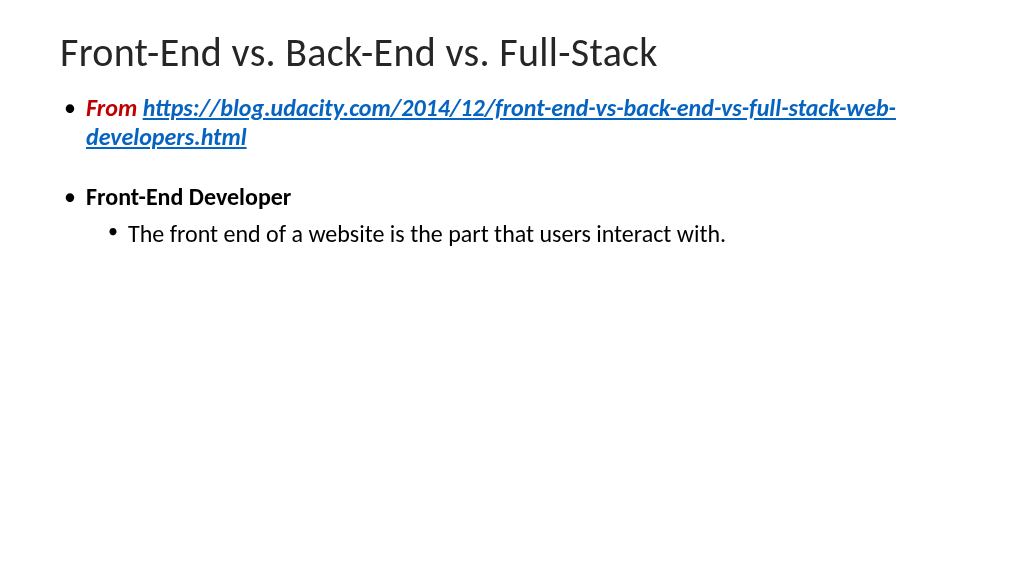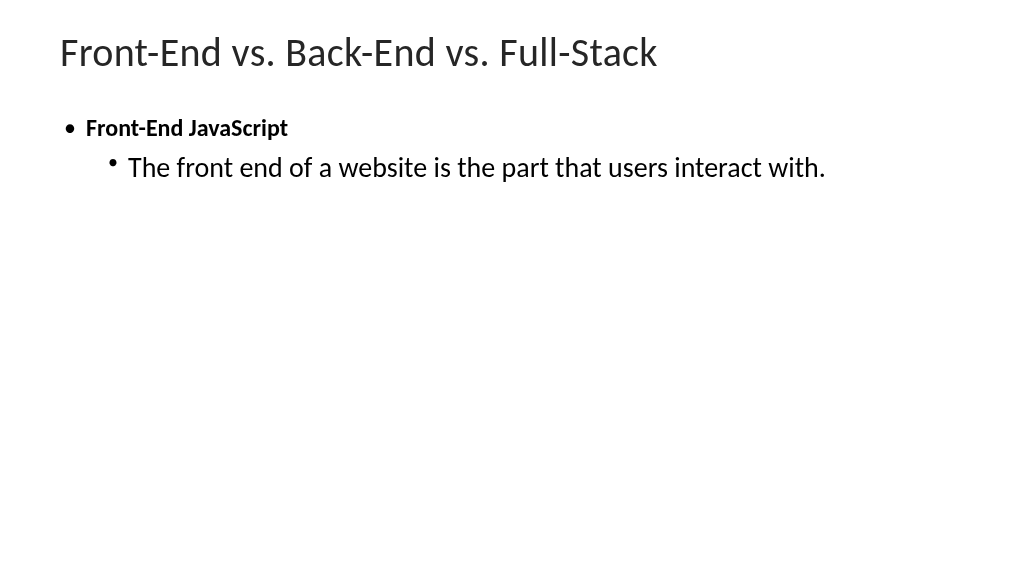--- a/index.html
+++ b/index.html
@@ -15,21 +15,21 @@
   .slide {
     box-sizing: border-box;
     width: 1024px;
     height: 576px;
     padding: 28px 60px 40px 60px;
   }
   .title {
     font-size: 40px;
     font-weight: 400;
     color: #262626;
-    margin: 0 0 36px 0;
+    margin: 0 0 16px 0;
     letter-spacing: 0.3px;
   }
   ul.lvl1 {
     list-style: none;
     padding: 0;
     margin: 0 0 0 2px;
   }
   ul.lvl1 > li {
     position: relative;
     padding-left: 24px;
@@ -46,21 +46,21 @@
     font-size: 24px;
   }
   ul.lvl2 {
     list-style: none;
     padding: 0;
     margin: 8px 0 0 22px;
   }
   ul.lvl2 > li {
     position: relative;
     padding-left: 20px;
-    font-size: 28px;
+    font-size: 24px;
     line-height: 1.28;
     margin-bottom: 6px;
     font-weight: 400;
   }
   ul.lvl2 > li::before {
     content: "•";
     position: absolute;
     left: 0;
     top: 0;
     color: #000;
@@ -85,23 +85,28 @@
 </style>
 </head>
 <body>
 
 <div class="slide">
 
   <h1 class="title">Front-End vs. Back-End vs. Full-Stack</h1>
 
   <ul class="lvl1">
 
+    <li>
+      <span class="from-label">From</span>
+      <span> </span>
+      <a class="source-link" href="#">https://blog.udacity.com/2014/12/front-end-vs-back-end-vs-full-stack-web-developers.html</a>
+    </li>
 
     <li>
-      <span class="subheading">Front-End JavaScript</span>
+      <span class="subheading">Front-End Developer</span>
       <ul class="lvl2">
         <li>The front end of a website is the part that users interact with.</li>
       </ul>
     </li>
 
   </ul>
 
 </div>
 
 </body></html>

